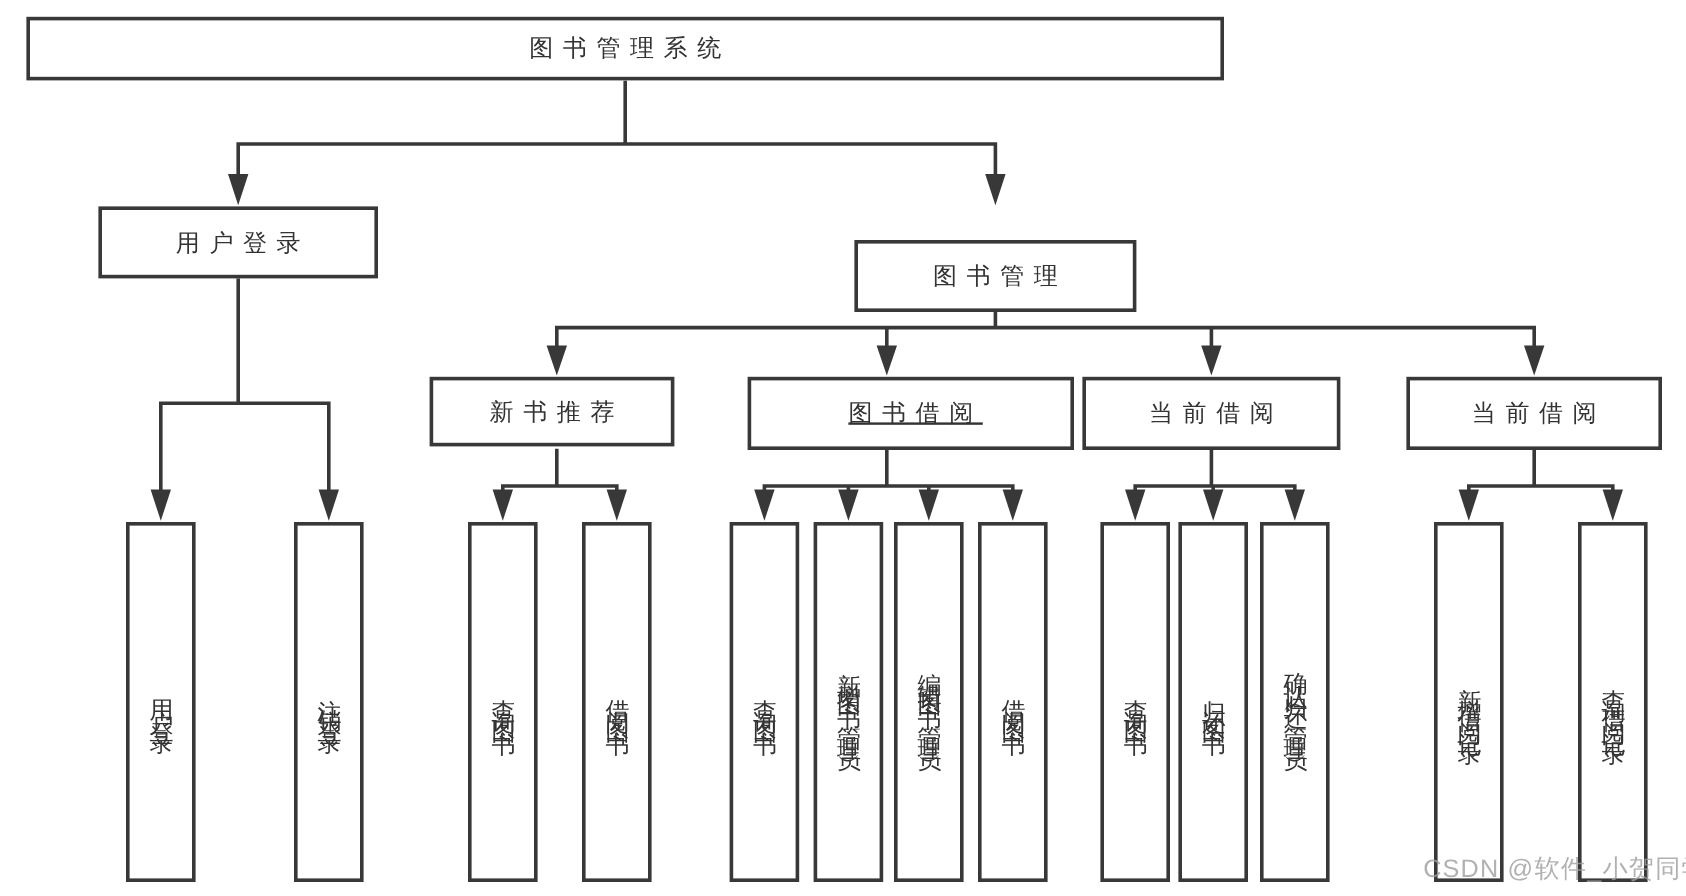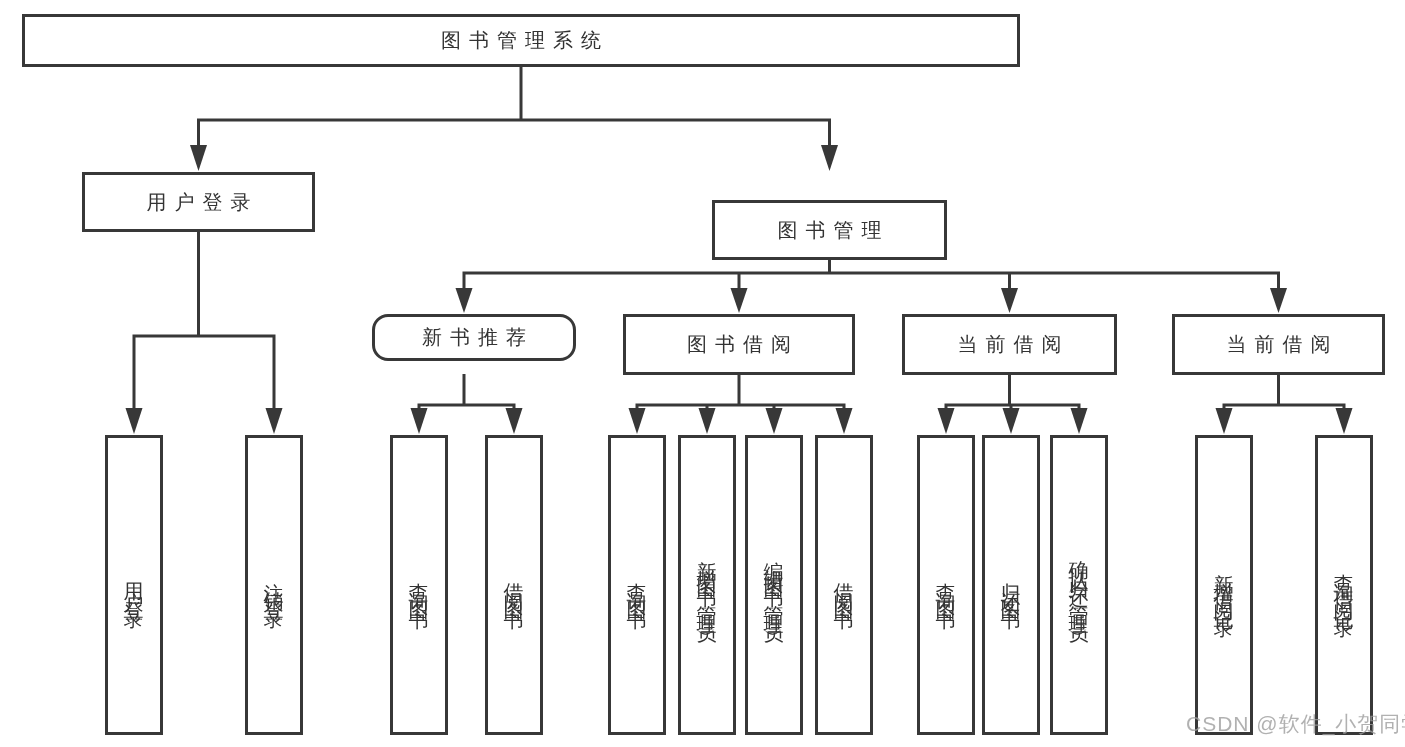--- a/index.html
+++ b/index.html
@@ -129,24 +129,24 @@
     <span>图书管理系统</span>
   </div>
 
   <div class="box h-box" style="left:82px; top:172px; width:233px; height:60px;">
     <span>用户登录</span>
   </div>
   <div class="box h-box" style="left:712px; top:172px; width:235px; height:60px;margin-top:28px;">
     <span>图书管理</span>
   </div>
 
-  <div class="box h-box" style="left:372px; top:314px; width:204px; height:47px;border-radius:16px;">
+  <div class="box h-box" style="left:358px; top:314px; width:204px; height:58px;">
     <span>新书推荐</span>
   </div>
-  <div class="box h-box" style="left:623px; top:314px; width:232px; height:61px;">
+  <div class="box h-box" style="left:623px; top:314px; width:272px; height:61px;text-decoration:underline;">
     <span>图书借阅</span>
   </div>
   <div class="box h-box" style="left:902px; top:314px; width:215px; height:61px;text-align:right;">
     <span>当前借阅</span>
   </div>
   <div class="box h-box" style="left:1172px; top:314px; width:213px; height:61px;">
     <span>当前借阅</span>
   </div>
 
   <div class="box v-box" style="left:105px; top:435px; width:58px; height:300px;">

